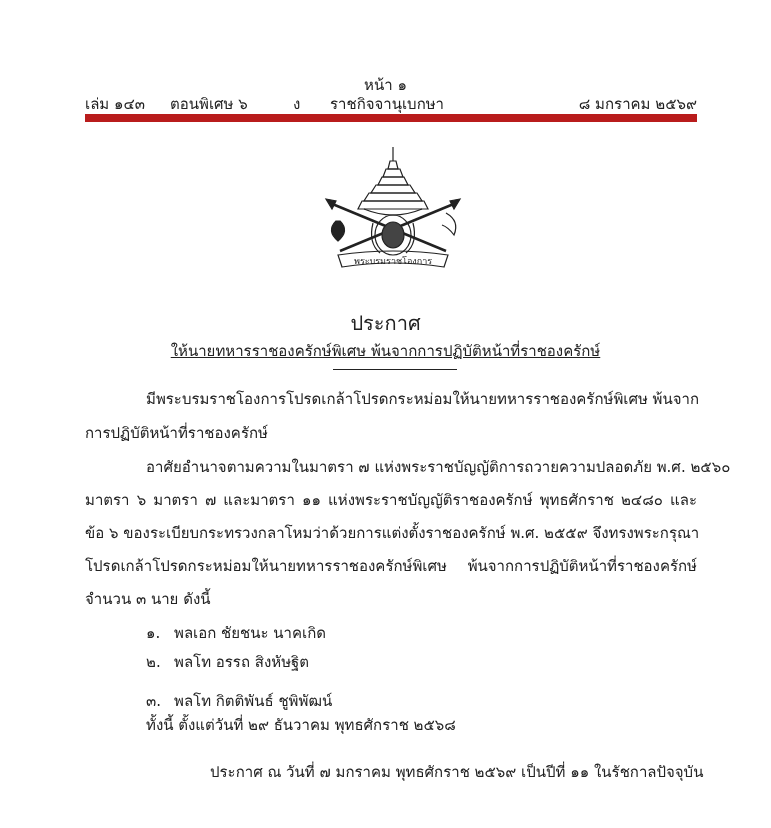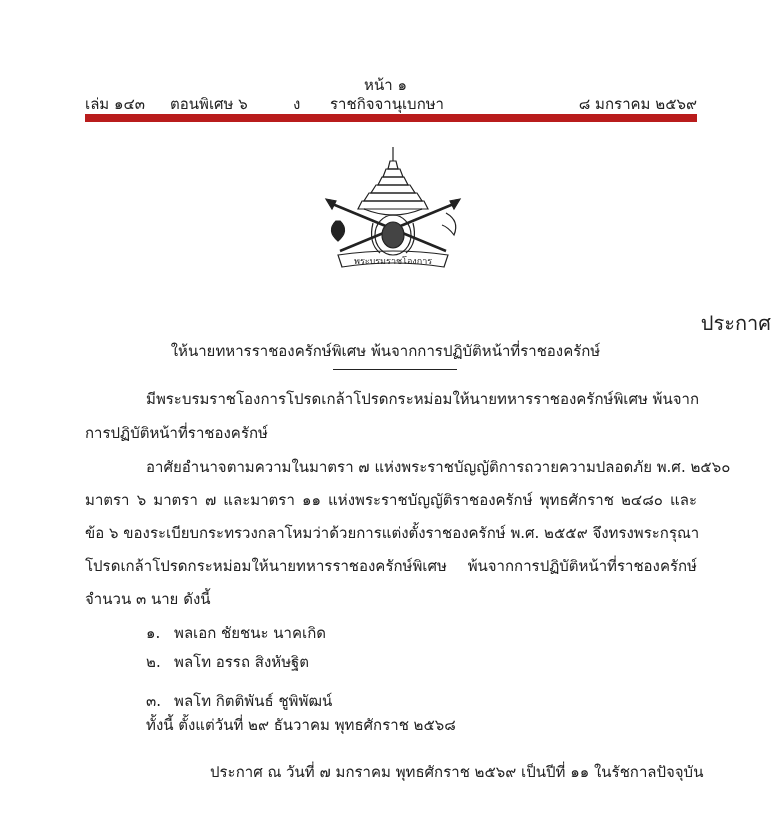--- a/index.html
+++ b/index.html
@@ -42,30 +42,31 @@
       top: 143px;
       left: 318px;
       width: 150px;
       height: 135px;
     }
     .title {
       position: absolute;
       top: 307px;
       left: 0;
       width: 771px;
-      text-align: right;
+      text-align: center;
       font-size: 20px;
     }
     .subtitle {
       position: absolute;
       top: 339px;
       left: 0;
       width: 771px;
       text-align: center;
       font-size: 15px;
+      text-decoration: underline;
     }
     .title-rule {
       position: absolute;
       top: 369px;
       left: 333px;
       width: 124px;
       height: 0;
       border-top: 1.5px solid #222222;
     }
     .body-line {

